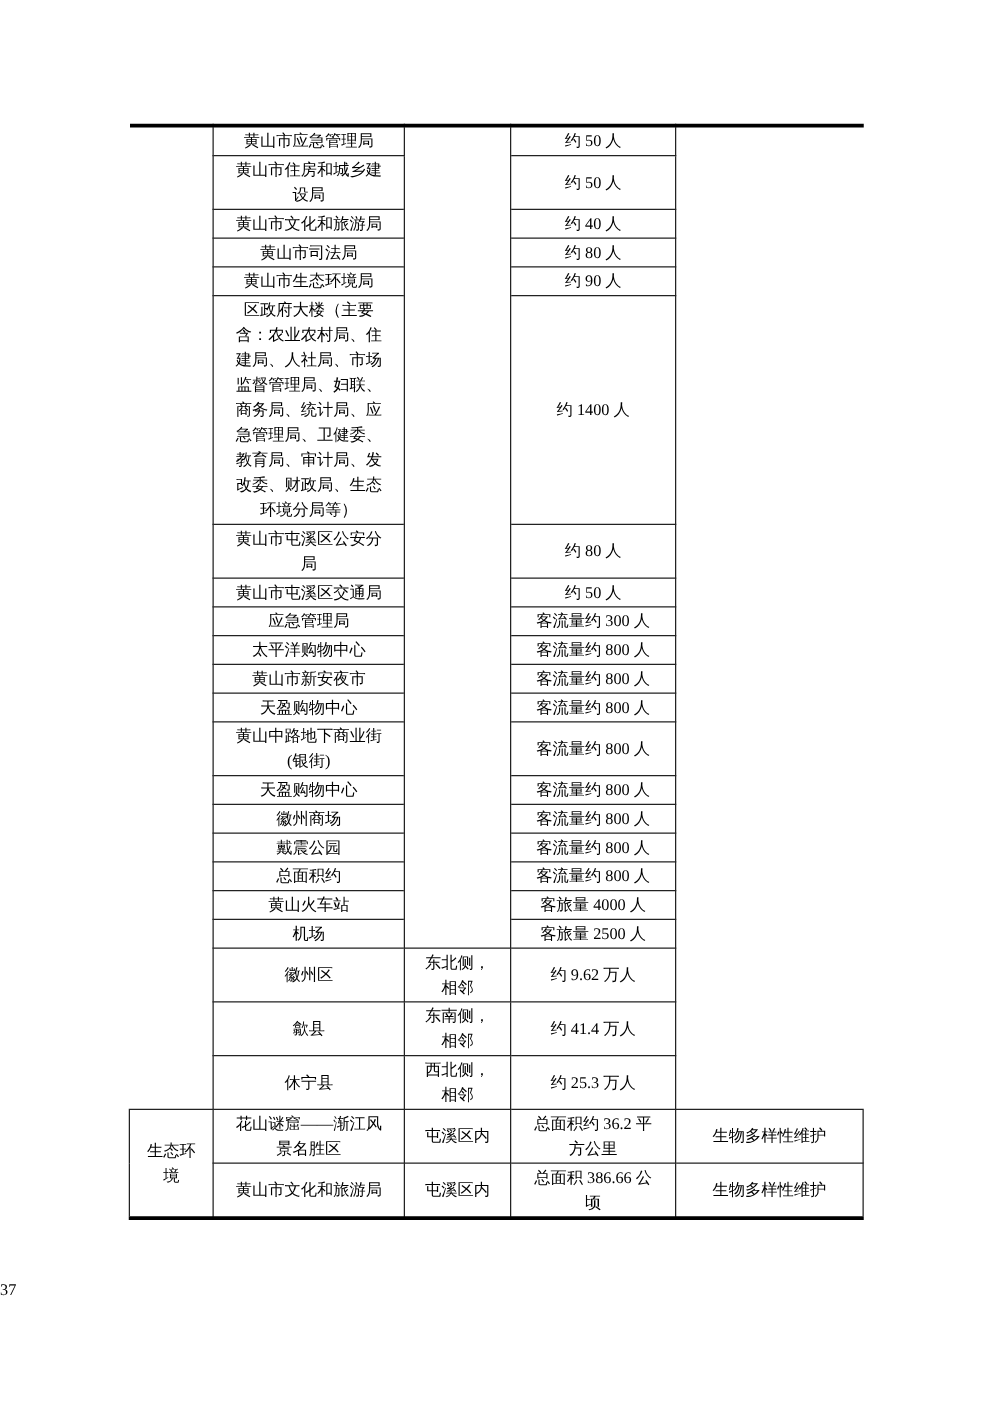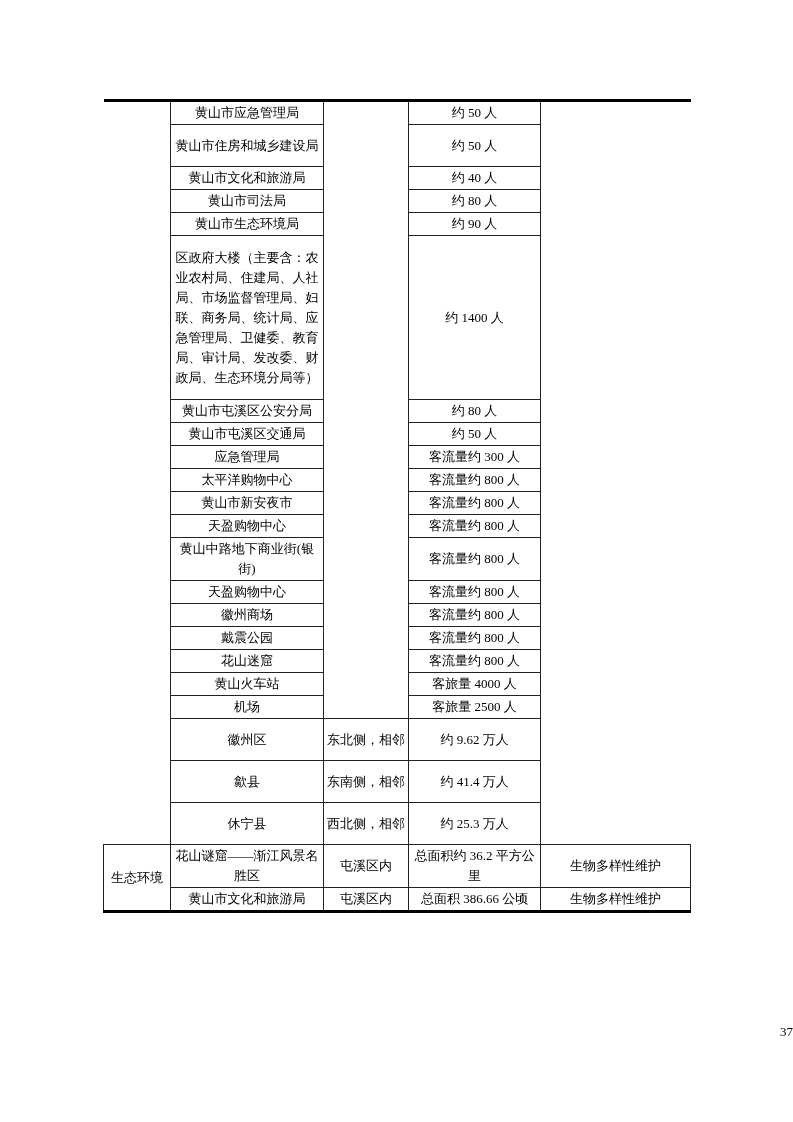--- a/index.html
+++ b/index.html
@@ -11,31 +11,31 @@
   .doc-table{
     position:absolute;left:103px;top:99px;width:587px;
     border-collapse:collapse;table-layout:fixed;
     border-top:3px solid #000000;
     border-bottom:3px solid #000000;
   }
   .doc-table td{
     border:1px solid #222222;
     text-align:center;vertical-align:middle;
     font-size:13px;line-height:20px;
-    padding:1px 3px;
+    padding:1px 13px;
     word-break:break-all;
   }
   td.noleft{border-left:none;}
   td.noright{border-right:none;}
   tr.rh1{height:22px;}
   tr.rh2{height:42px;}
   tr.rbig{height:164px;}
   .page-number{
     position:absolute;top:1024px;left:0;width:793px;
-    text-align:right;font-size:13px;color:#000000;
+    text-align:left;font-size:13px;color:#000000;
   }
 </style>
 </head>
 <body>
 
 <table class="doc-table">
   <colgroup>
     <col style="width:67px">
       <col style="width:153px">
       <col style="width:85px">
@@ -104,21 +104,21 @@
     </tr>
     <tr class="rh1">
       <td class="c2">徽州商场</td>
       <td class="c4">客流量约 800 人</td>
     </tr>
     <tr class="rh1">
       <td class="c2">戴震公园</td>
       <td class="c4">客流量约 800 人</td>
     </tr>
     <tr class="rh1">
-      <td class="c2">花山迷窟</td>
+      <td class="c2">总面积约</td>
       <td class="c4">客流量约 800 人</td>
     </tr>
     <tr class="rh1">
       <td class="c2">黄山火车站</td>
       <td class="c4">客旅量 4000 人</td>
     </tr>
     <tr class="rh1">
       <td class="c2">机场</td>
       <td class="c4">客旅量 2500 人</td>
     </tr>

